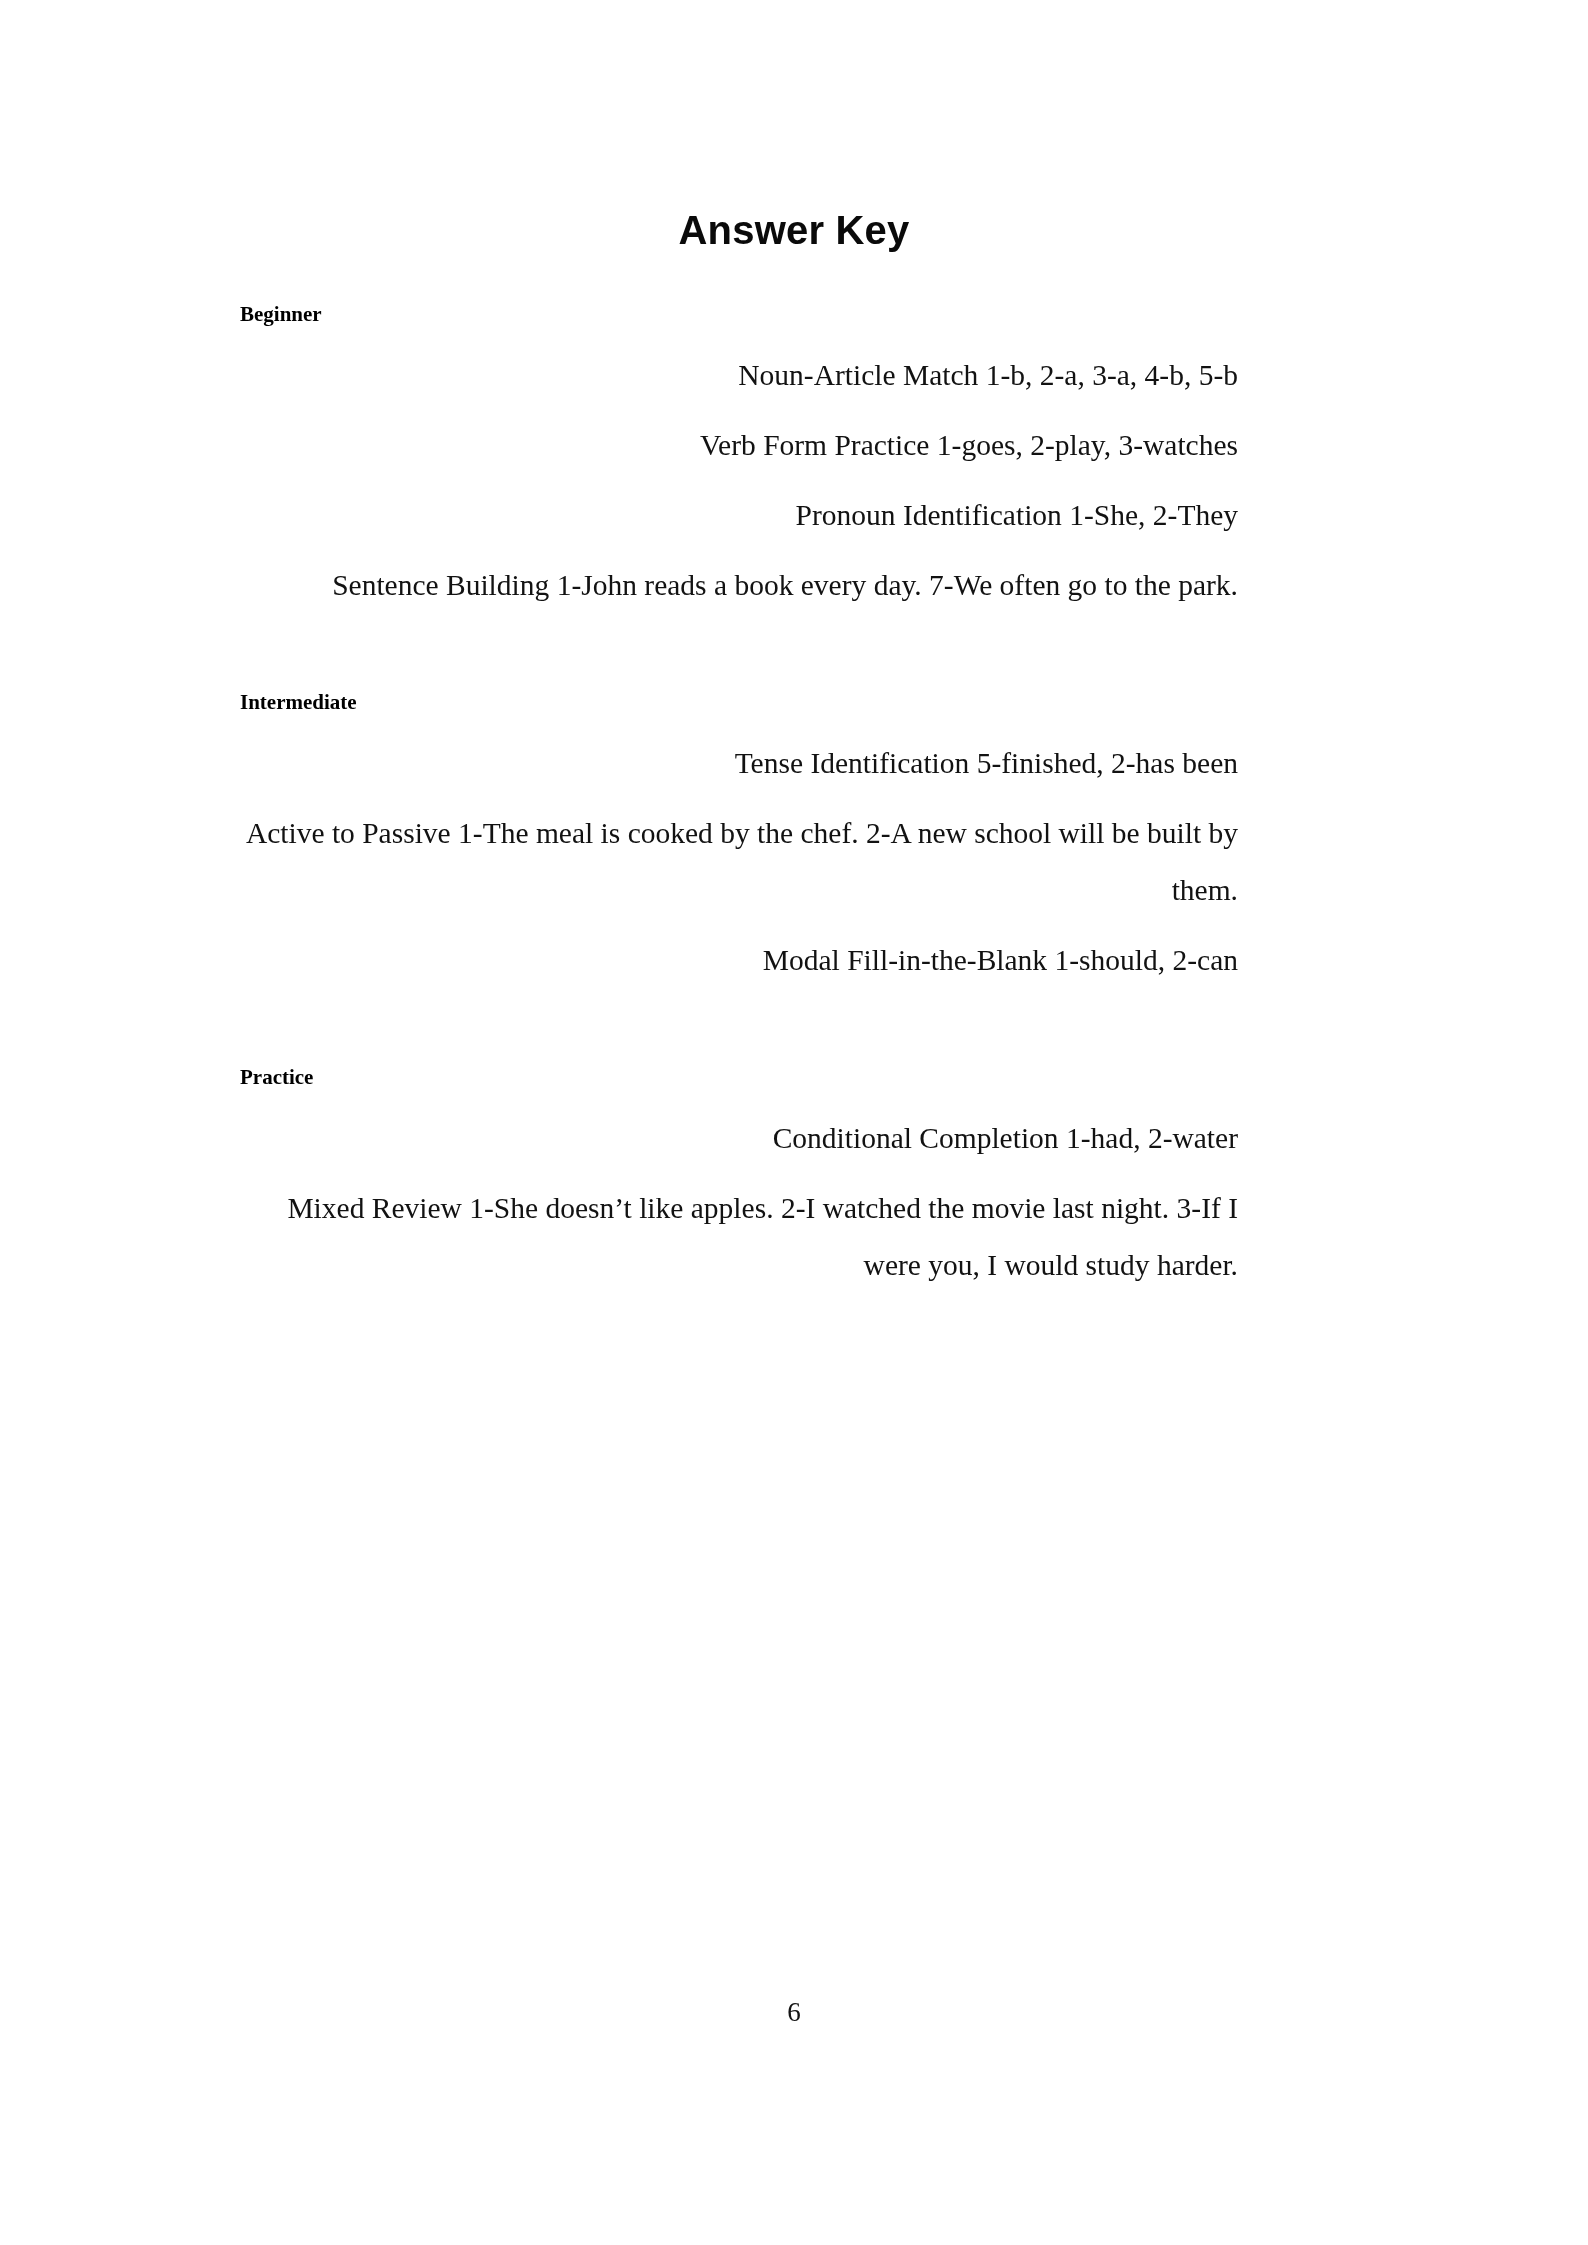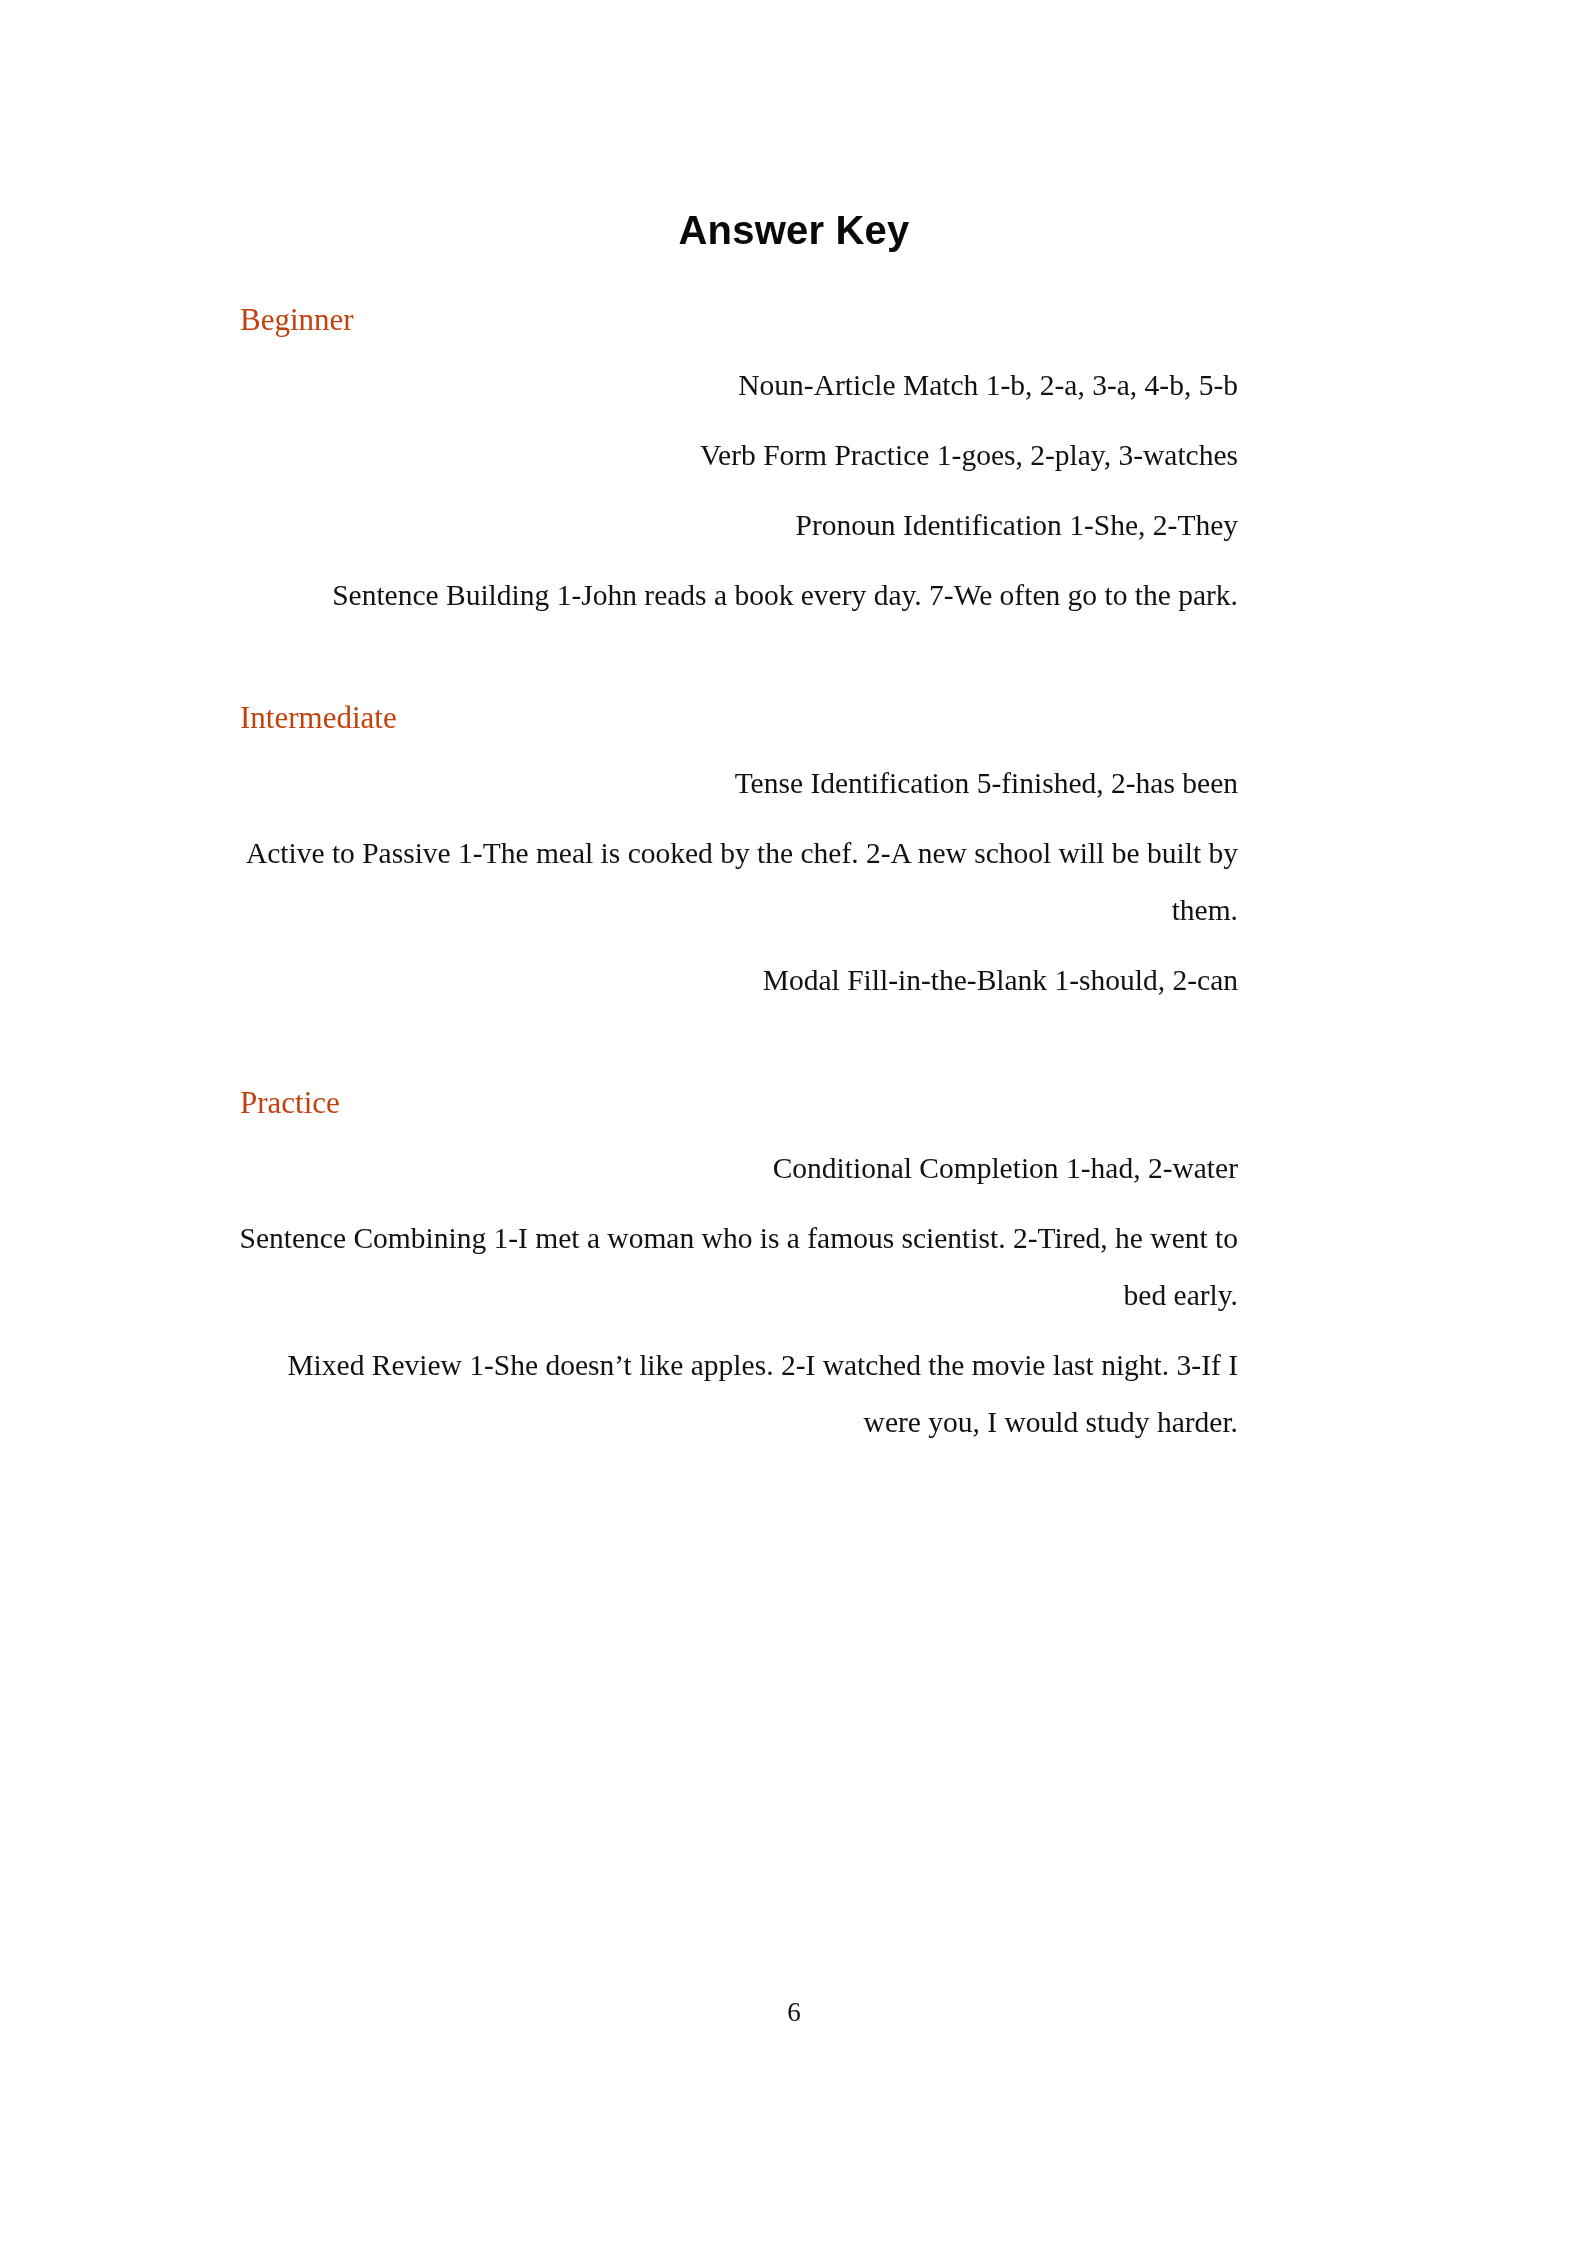--- a/index.html
+++ b/index.html
@@ -36,23 +36,23 @@
     width: 1000px;
   }
   .section {
     margin: 0 0 0 0;
   }
   .section + .section {
     margin-top: 78px;
   }
   .section-heading {
     font-family: "Liberation Serif", "DejaVu Serif", serif;
-    font-weight: normal;
-    font-size: 31px;
-    color: #c2410c;
+    font-weight: bold;
+    font-size: 21px;
+    color: #000000;
     line-height: 1.0;
     margin: 0 0 22px 2px;
   }
   .answer-line {
     font-family: "Liberation Serif", "DejaVu Serif", serif;
     font-weight: normal;
     font-size: 29.5px;
     color: #121212;
     line-height: 57px;
     margin: 0 0 13px 0;
@@ -92,21 +92,20 @@
     <div class="section">
       <div class="section-heading">Intermediate</div>
       <p class="answer-line">Tense Identification 5-finished, 2-has been</p>
       <p class="answer-line">Active to Passive 1-The meal is cooked by the chef. 2-A new school will be built by them.</p>
       <p class="answer-line">Modal Fill-in-the-Blank 1-should, 2-can</p>
     </div>
 
     <div class="section">
       <div class="section-heading">Practice</div>
       <p class="answer-line">Conditional Completion 1-had, 2-water</p>
-      <p class="answer-line">Sentence Combining 1-I met a woman who is a famous scientist. 2-Tired, he went to bed early.</p>
       <p class="answer-line">Mixed Review 1-She doesn’t like apples. 2-I watched the movie last night. 3-If I were you, I would study harder.</p>
     </div>
 
   </div>
 
   <div class="page-number">6</div>
 
 </div>
 
 </body></html>

